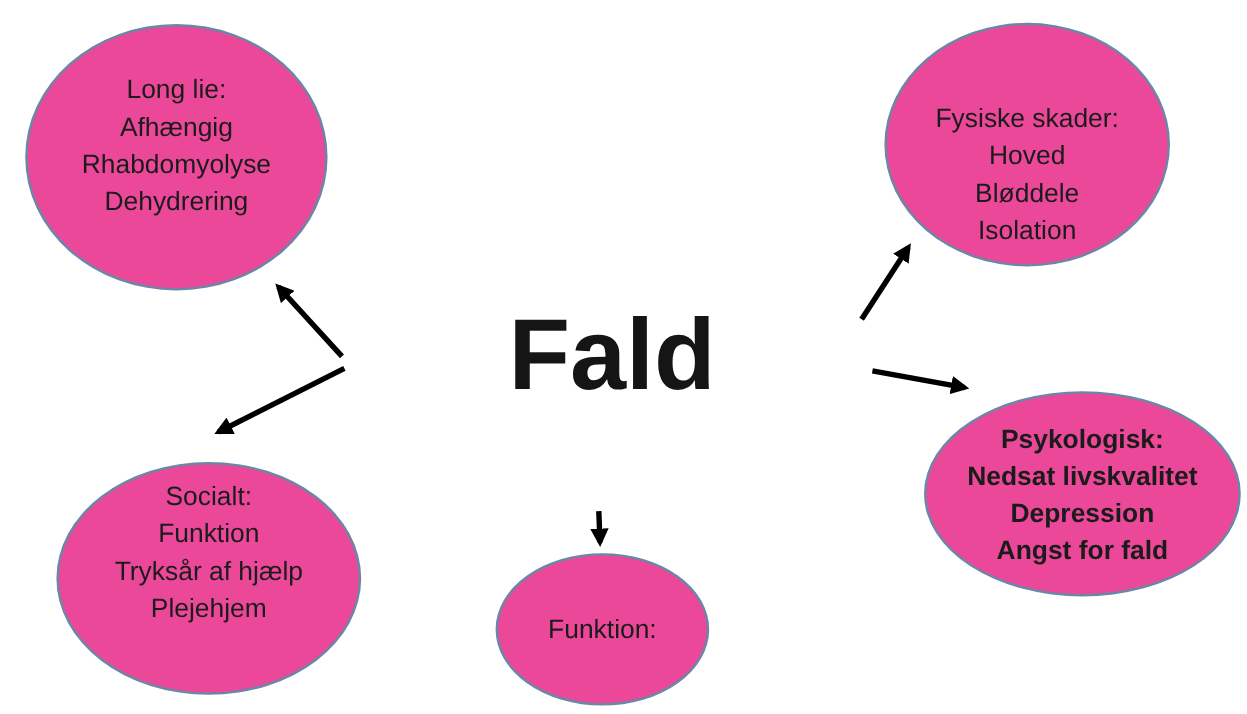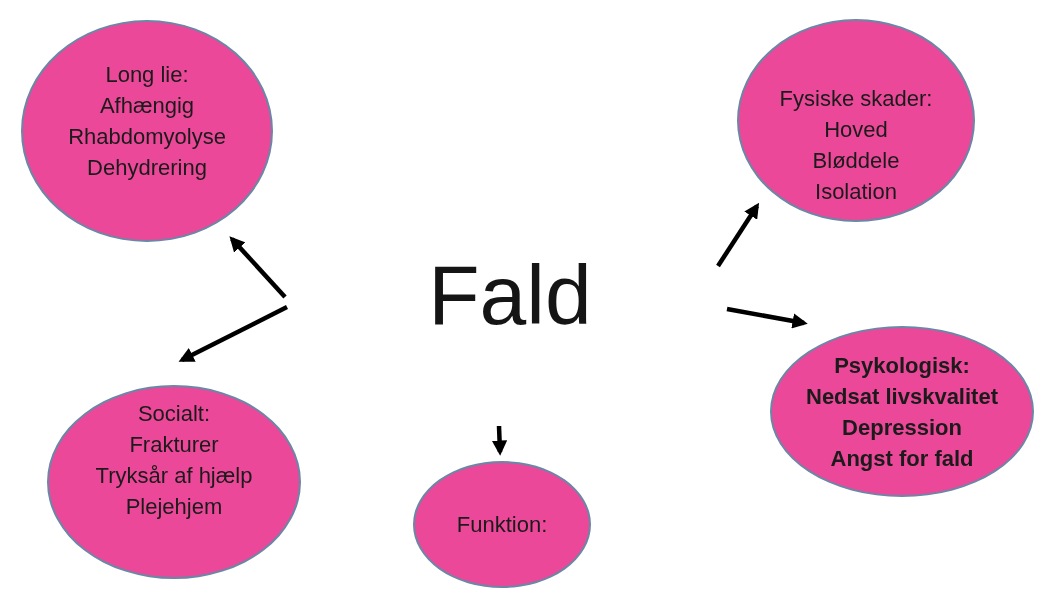--- a/index.html
+++ b/index.html
@@ -37,20 +37,21 @@
   .node--socialt    {left:47px;  top:385px; width:254px; height:194px; padding-bottom:44px;}
   .node--funktion   {left:413px; top:461px; width:178px; height:127px;text-align:right;}
   .title{
     position:absolute;
     left:380px; top:250px; width:260px;
     text-align:center;
     font-size:84px;
     line-height:90px;
     color:#151515;
     letter-spacing:0px;
+    font-weight:bold;
   }
   .arrows{
     position:absolute;
     left:0; top:0;
     pointer-events:none;
   }
   .arrows line{
     stroke:var(--arrow);
     stroke-width:4.5;
   }
@@ -81,21 +82,21 @@
 
   <div class="node node--psykologisk">
     <div>Psykologisk:</div>
     <div>Nedsat livskvalitet</div>
     <div>Depression</div>
     <div>Angst for fald</div>
   </div>
 
   <div class="node node--socialt">
     <div>Socialt:</div>
-    <div>Frakturer</div>
+    <div>Funktion</div>
     <div>Tryksår af hjælp</div>
     <div>Plejehjem</div>
   </div>
 
   <div class="node node--funktion">
     <div>Funktion:</div>
   </div>
 
   <svg class="arrows" width="1039" height="595" viewBox="0 0 1039 595">
     <defs>

